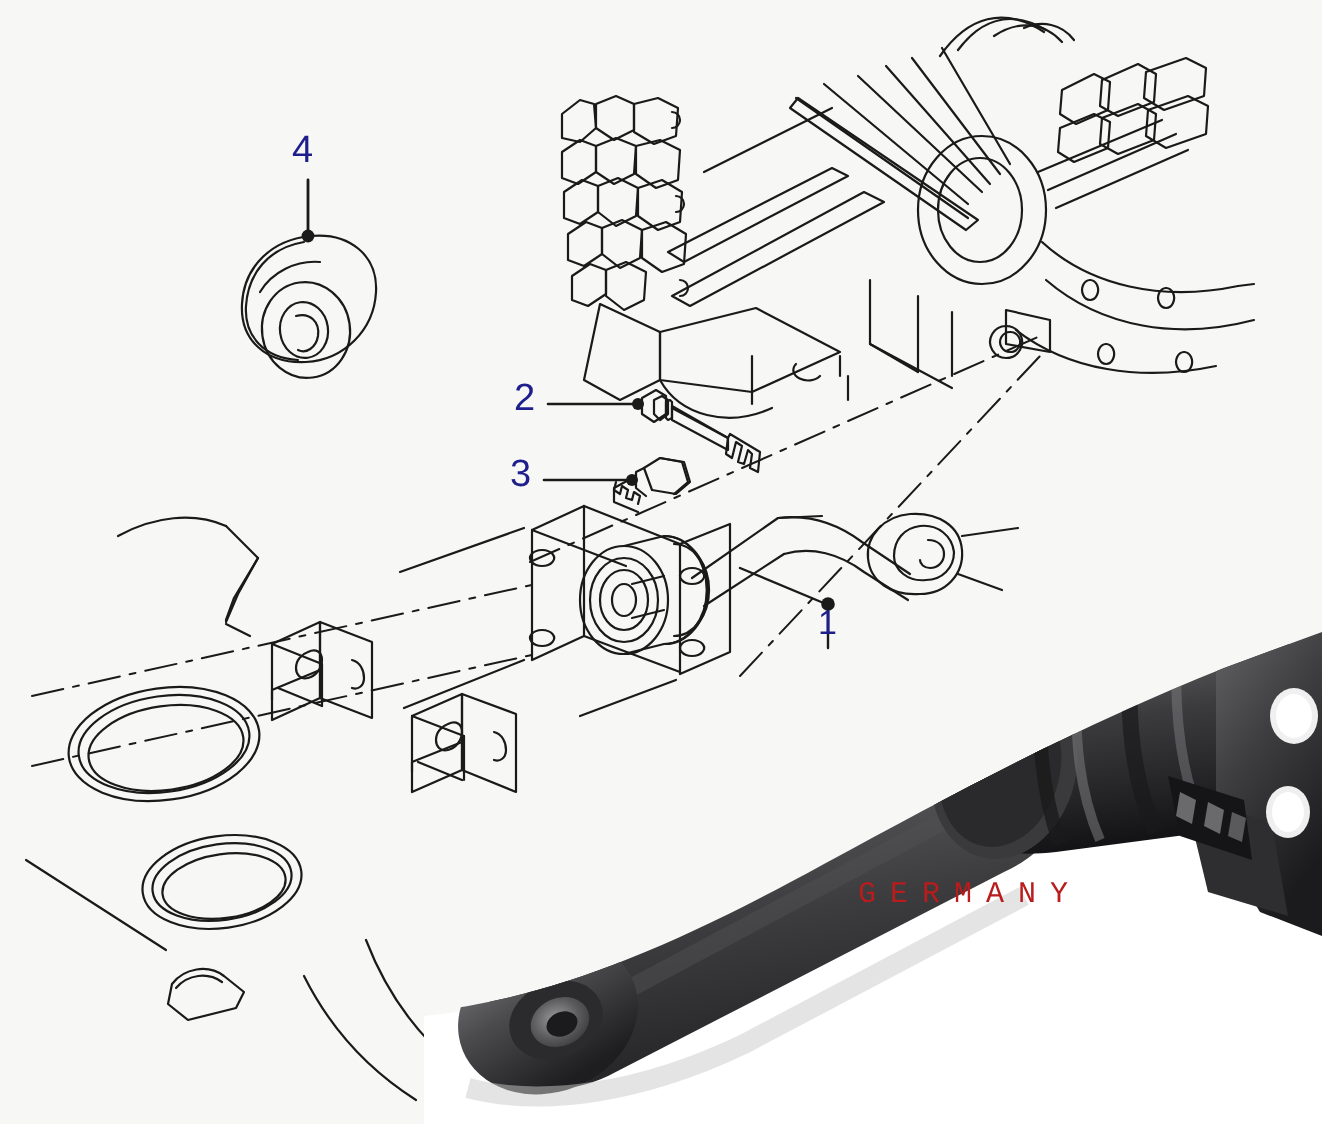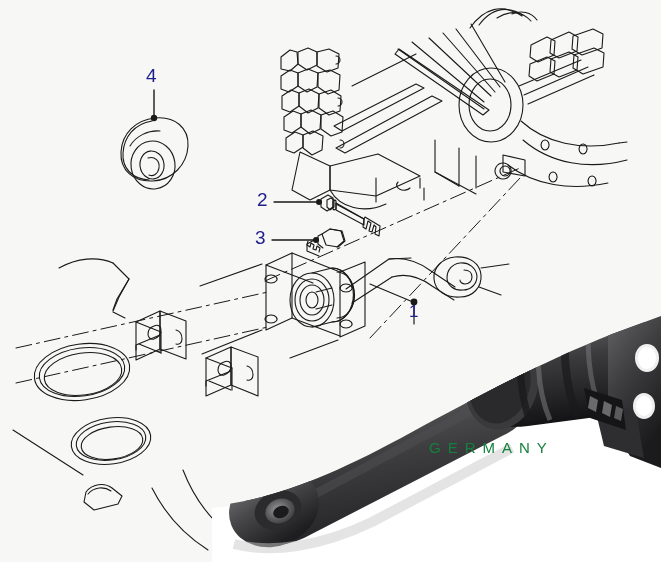--- a/index.html
+++ b/index.html
@@ -41,25 +41,25 @@
     position:absolute;left:0;top:0;
     font-family:"DejaVu Sans", sans-serif;
     font-size:74px;
     font-weight:bold;
     letter-spacing:-2px;
     color:#9a9a9a;
     line-height:1;
   }
   #wm-germany{
     position:absolute;left:126px;top:62px;
-    font-family:Liberation Sans, sans-serif;
+    font-family:Liberation Mono, monospace;
     font-size:15px;
     font-weight:normal;
     letter-spacing:7px;
-    color:#15803d;
+    color:#b91c1c;
     line-height:1;
   }
 </style>
 </head>
 <body>
 
 <div id="stage">
 
   <svg width="661" height="562" viewBox="0 0 661 562">
     <g fill="none" stroke="#1a1a1a" stroke-width="1.1" stroke-linecap="round" stroke-linejoin="round">

